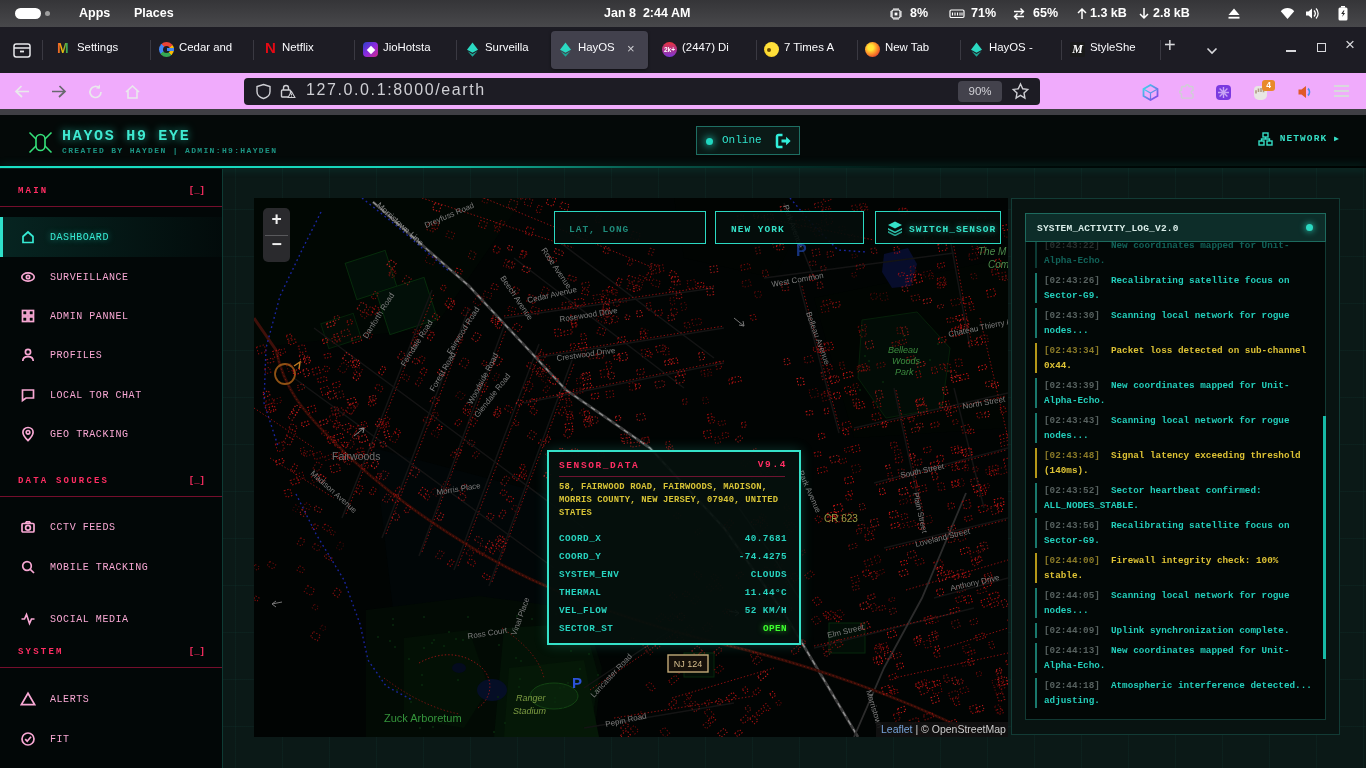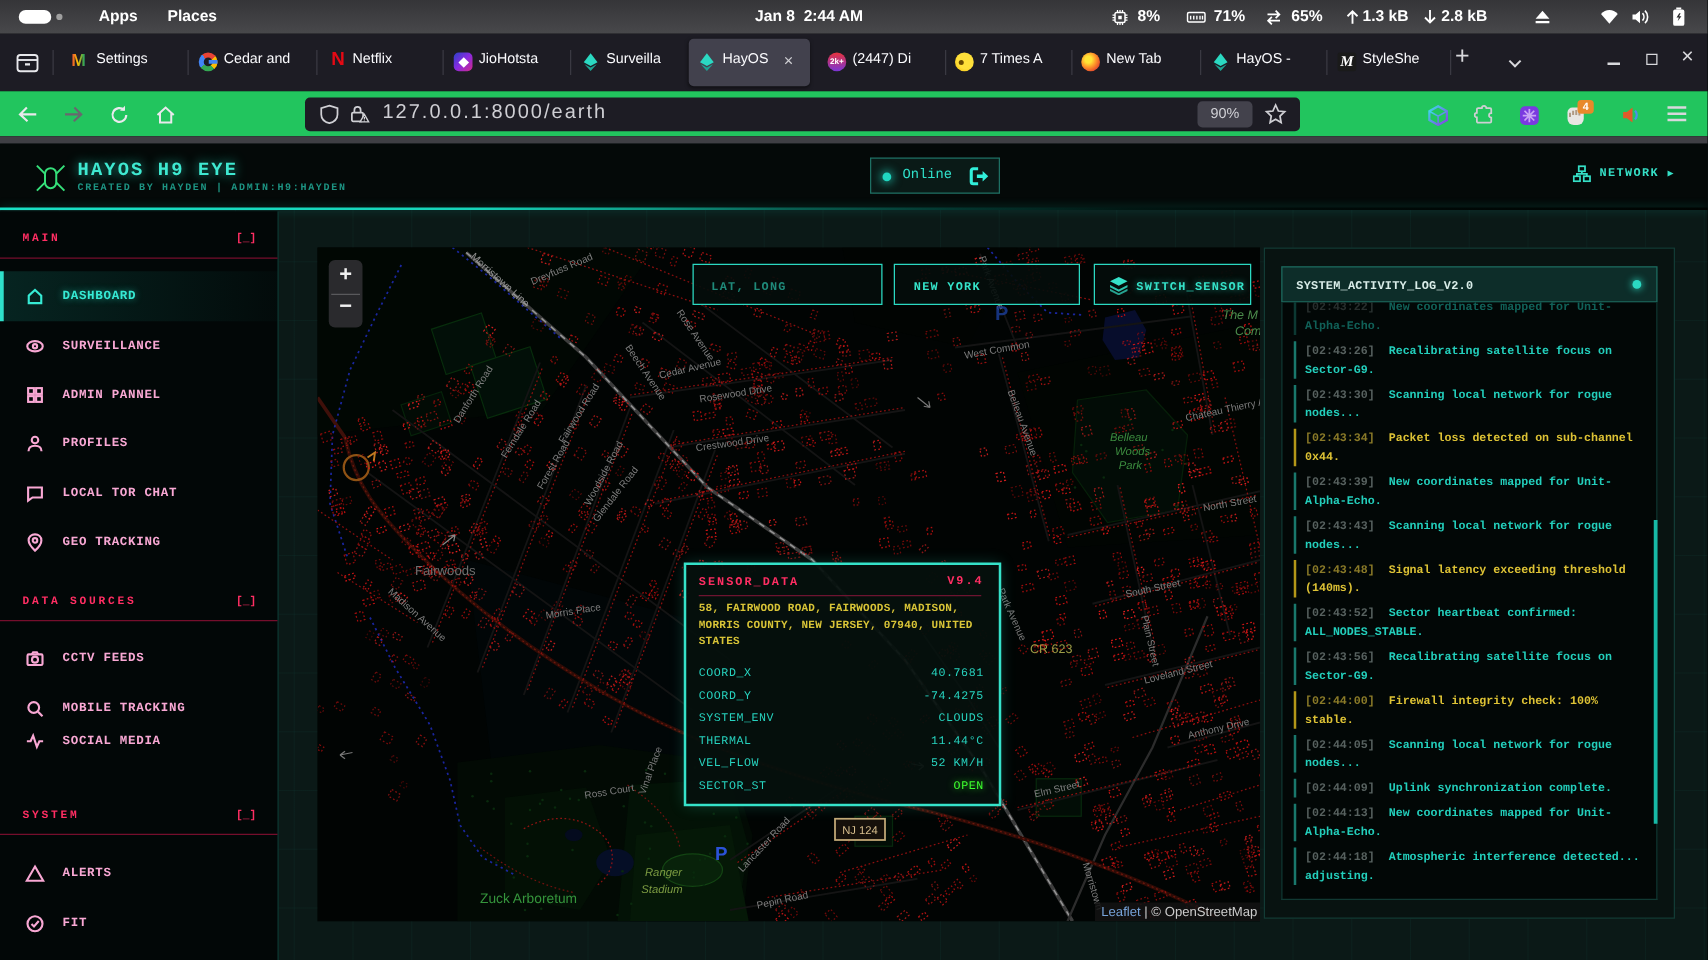--- a/index.html
+++ b/index.html
@@ -11,21 +11,21 @@
 #gnome span.t{position:absolute;top:6px}
 
 #tabbar{position:absolute;left:0;top:27px;width:1366px;height:46px;background:#1d1c24;font-family:"Liberation Sans",sans-serif}
 .tab{position:absolute;top:4px;height:38px;width:97px;border-radius:4px;color:#fbfbfe;font-size:11.4px;overflow:hidden;white-space:nowrap}
 .tab .fv{position:absolute;left:7px;top:11px;width:15px;height:15px}
 .tab .tt{position:absolute;left:27px;top:10px}
 .tab.act{background:#42414d;box-shadow:0 1px 3px rgba(0,0,0,.5)}
 .tsep{position:absolute;top:13px;width:1px;height:20px;background:#3a3942}
 .wbtn{position:absolute;top:11px;color:#d8d8dc;font-size:15px;font-family:"Liberation Sans",sans-serif}
 
-#urlrow{position:absolute;left:0;top:73px;width:1366px;height:36px;background:#22c55e;font-family:"Liberation Sans",sans-serif}
+#urlrow{position:absolute;left:0;top:73px;width:1366px;height:36px;background:#f0abfc;font-family:"Liberation Sans",sans-serif}
 #urlfield{position:absolute;left:244px;top:5px;width:796px;height:27px;background:#1d1c24;border-radius:4px}
 #urltext{position:absolute;left:62px;top:3px;font-size:16px;letter-spacing:1.6px;color:#cfcfd4}
 #zoombadge{position:absolute;left:714px;top:3px;width:44px;height:21px;background:#43424c;border-radius:4px;color:#d2d2d7;font-size:11.5px;text-align:center;line-height:21px}
 #band{position:absolute;left:0;top:109px;width:1366px;height:6px;background:#3f3f44}
 .uic{position:absolute;top:11px}
 
 #page{position:absolute;left:0;top:115px;width:1366px;height:653px;background:#0b1917}
 #page:before{content:"";position:absolute;inset:0;background-image:linear-gradient(rgba(40,220,195,.038) 1px,transparent 1px),linear-gradient(90deg,rgba(40,220,195,.038) 1px,transparent 1px);background-size:47px 47px}
 #phead{position:absolute;left:0;top:0;width:1366px;height:52px;background:#040908}
 #glow{position:absolute;left:0;top:51px;width:1366px;height:2px;background:linear-gradient(90deg,#19e2c6 0%,#16d4b9 28%,#0e9c86 38%,#086052 46%,#03352e 56%,#011713 66%,#000a08 76%,#000402 100%);box-shadow:0 0 8px rgba(20,214,188,.35)}
@@ -35,38 +35,38 @@
 #onlinebtn .od{position:absolute;left:9px;top:11px;width:7px;height:7px;border-radius:50%;background:#20d6c0;box-shadow:0 0 7px 2px rgba(32,214,192,.55)}
 #onlinebtn .ot{position:absolute;left:25px;top:7px;font-size:11px;color:#2fe0ca}
 #network{position:absolute;right:26px;top:18px;color:#35dfc6;font-weight:bold;font-size:9.5px;letter-spacing:1.1px}
 
 #sidebar{position:absolute;left:0;top:54px;width:223px;height:599px;background:#020707;border-right:1px solid #0e3b34}
 .sec{position:absolute;left:18px;font-size:9px;font-weight:bold;letter-spacing:2.2px;color:#ff2e63}
 .secr{position:absolute;right:17px;font-size:9px;font-weight:bold;color:#ff2e63}
 .srule{position:absolute;left:0;width:222px;height:1px;background:#750e2c}
 .si{position:absolute;left:0;width:222px;height:40px;color:#f9a8d4}
 .si svg{position:absolute;left:20px;top:12px}
-.si .lb{position:absolute;left:50px;top:15px;font-size:10px;font-weight:bold;letter-spacing:.55px}
+.si .lb{position:absolute;left:50px;top:15px;font-size:10px;font-weight:normal;letter-spacing:.55px}
 .si.act{background:linear-gradient(90deg,rgba(32,214,190,.14),rgba(32,214,190,.02));border-left:3px solid #2fe0ca;color:#36ead4}
 .si.act svg{left:17px}
 .si.act .lb{left:47px;text-shadow:0 0 6px rgba(46,230,200,.6)}
 
 #map{position:absolute;left:254px;top:83px;width:754px;height:539px;background:#010403;overflow:hidden}
 #zoomctl{position:absolute;left:9px;top:10px;width:27px;height:54px;background:#2a2a2d;border-radius:5px;z-index:5}
 #zoomctl .zp{position:absolute;left:0;width:27px;text-align:center;color:#f0f0f0;font-family:"Liberation Sans",sans-serif;font-size:17.5px;font-weight:bold}
 #zoomctl .zl{position:absolute;left:2px;top:27px;width:23px;height:1px;background:#59595c}
 .mbox{position:absolute;top:13px;height:33px;border:1px solid #2bd9c2;background:rgba(4,13,11,.9);z-index:5;font-weight:bold;letter-spacing:1px;font-size:9.5px}
 .mbox .mt{position:absolute;top:12px}
 #sensor{position:absolute;left:293px;top:252px;width:254px;height:195px;border:2px solid #35e2c9;background:rgba(5,16,13,.93);box-shadow:0 0 12px rgba(53,226,201,.22);z-index:6}
 #sensor .hd{position:absolute;left:10px;top:6px;width:228px;height:13px;line-height:13px}
 #sensor .hd .a{color:#ff2e63;font-size:9.5px;font-weight:bold;letter-spacing:1.6px}
 #sensor .hd .b{position:absolute;right:0;top:0;color:#ff2e63;font-size:9.5px;font-weight:bold;letter-spacing:1.6px;line-height:13px}
 #sensor .rule{position:absolute;left:10px;top:24px;width:226px;height:1px;background:#6d1430}
 #sensor .addr{position:absolute;left:10px;top:29px;width:236px;color:#d8c437;font-size:8.8px;font-weight:bold;letter-spacing:.2px;line-height:13px;white-space:nowrap}
-.srow{position:absolute;left:10px;width:228px;height:18px;font-size:9.3px;font-weight:normal;letter-spacing:.45px;color:#27d3bf}
+.srow{position:absolute;left:10px;width:228px;height:18px;font-size:9.3px;font-weight:bold;letter-spacing:.45px;color:#27d3bf}
 .srow .v{position:absolute;right:0;top:0}
 .srow .open{color:#3dff2e;text-shadow:0 0 6px rgba(61,255,46,.7)}
 
 #rpanel{position:absolute;left:1011px;top:83px;width:329px;height:537px;background:#081311;border:1px solid #123b35}
 #lhead{position:absolute;left:13px;top:14px;width:301px;height:29px;background:#0d2d29;border:1px solid #1d6a5e}
 #lhead .t{position:absolute;left:11px;top:9px;color:#d9ece8;font-size:9.5px;font-weight:bold;letter-spacing:.2px}
 #lhead .d{position:absolute;right:12px;top:10px;width:7px;height:7px;border-radius:50%;background:#2bd9c2;box-shadow:0 0 6px 1px rgba(43,217,194,.7)}
 #logbox{position:absolute;left:13px;top:43px;width:301px;height:478px;background:#020706;border:1px solid #113933;border-top:none;overflow:hidden}
 #sbar{position:absolute;left:311px;top:217px;width:3px;height:243px;background:#17b9a6}
 .le{border-left:2px solid #19786c;padding-left:7px;margin:5px 6px 0 9px;font-size:9.3px;line-height:15px;letter-spacing:0;color:#23cfbc;font-weight:bold;white-space:nowrap}
@@ -360,21 +360,21 @@
         </svg>
         <span class="lb">CCTV FEEDS</span>
       </div>
  <div class="si" style="top:378px">
         <svg width="16" height="16" viewBox="0 0 16 16" fill="none" stroke="currentColor" stroke-width="1.7">
           <circle cx="7" cy="7" r="4.3"></circle>
           <path d="M10.3 10.3L14 14"></path>
         </svg>
         <span class="lb">MOBILE TRACKING</span>
       </div>
- <div class="si" style="top:404px">
+ <div class="si" style="top:430px">
         <svg width="16" height="16" viewBox="0 0 16 16" fill="none" stroke="currentColor" stroke-width="1.7">
           <path d="M1.5 8h3L6.5 3.5 9.5 12.5 11.5 8h3"></path>
         </svg>
         <span class="lb">SOCIAL MEDIA</span>
       </div>
  <span class="sec" style="top:478px">SYSTEM</span>
       <span class="secr" style="top:478px">[_]</span>
  <div class="srule" style="top:498px"></div>
  <div class="si" style="top:510px">
         <svg width="16" height="16" viewBox="0 0 16 16" fill="none" stroke="currentColor" stroke-width="1.7">

